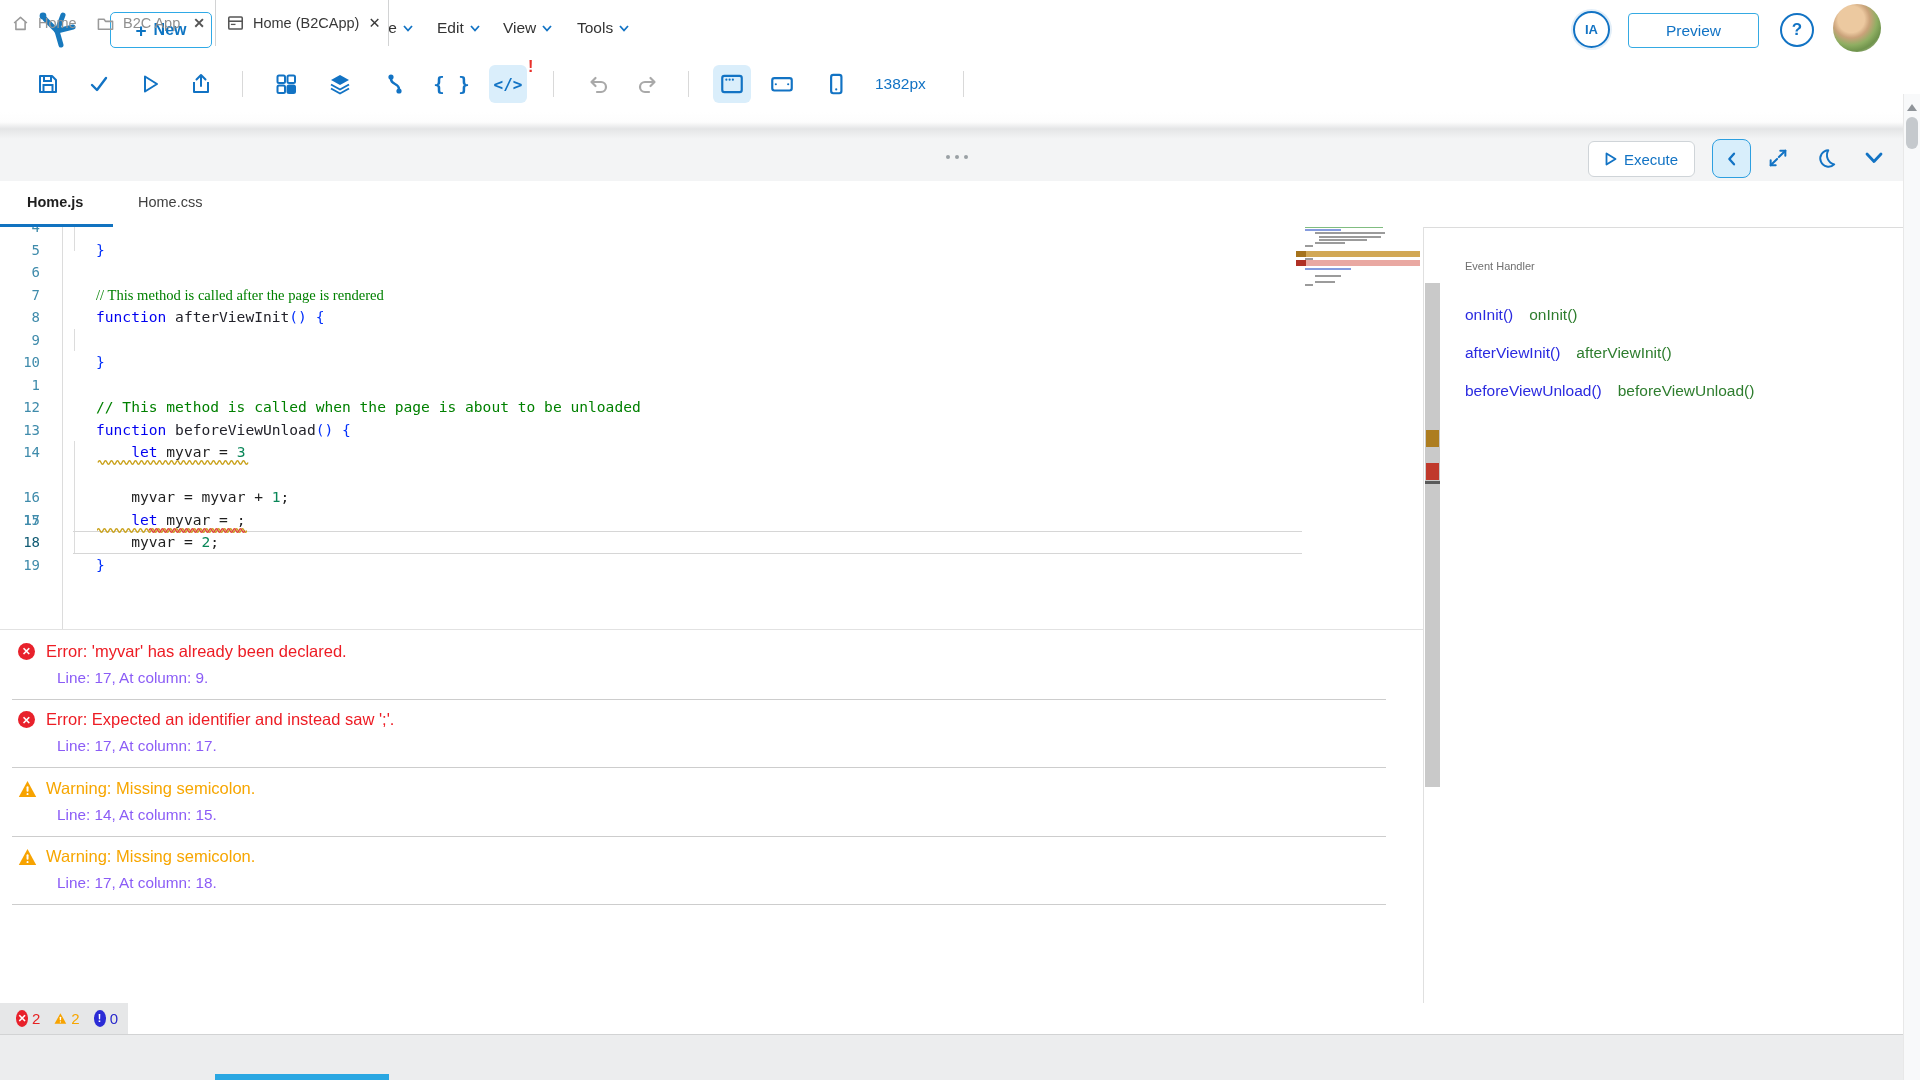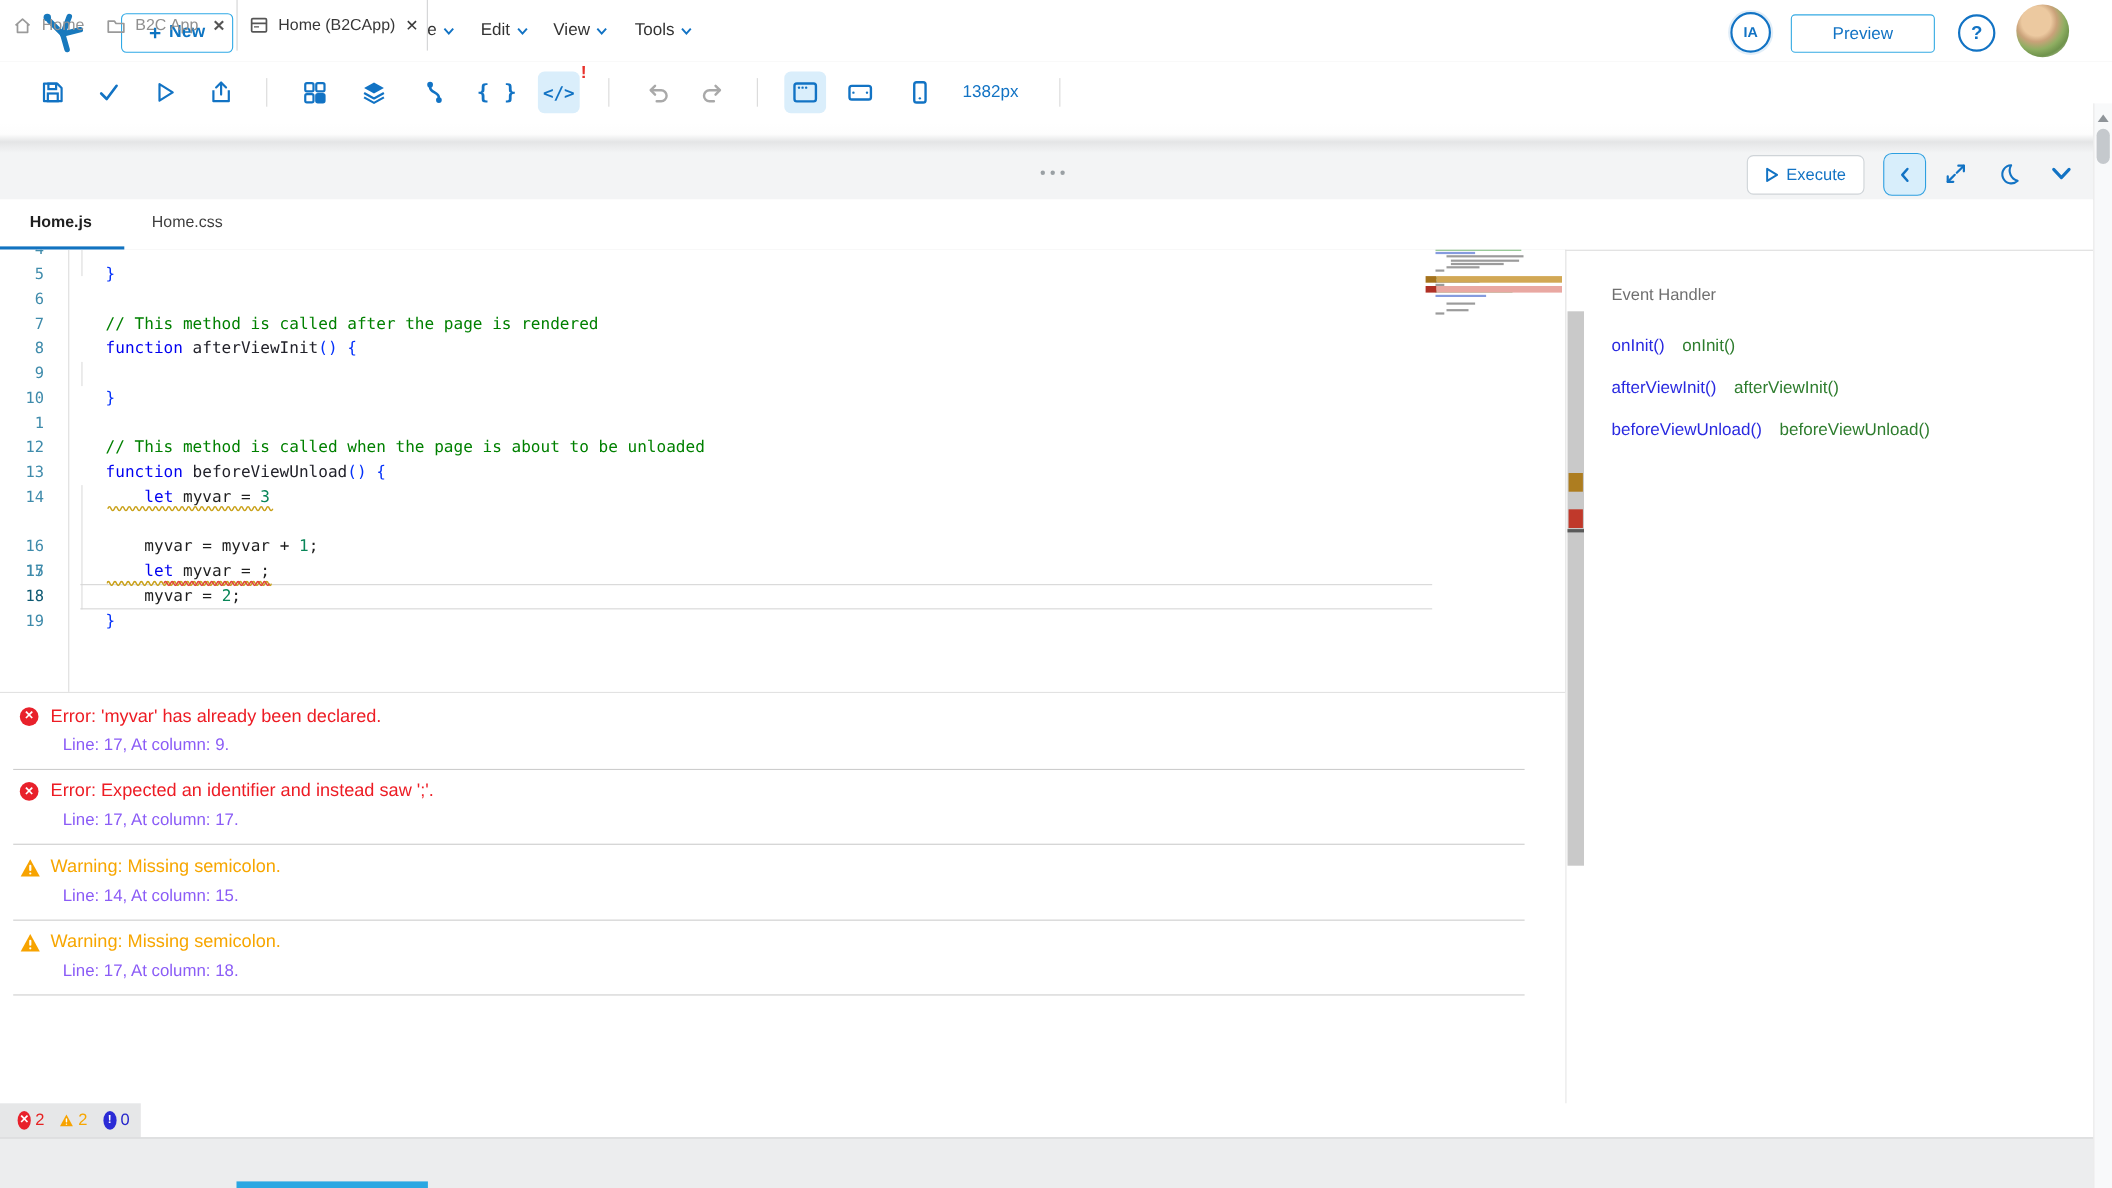--- a/index.html
+++ b/index.html
@@ -71,21 +71,21 @@
   .prob .ttl{position:absolute;left:46px;top:3px;font-size:16.5px;line-height:20px;}
   .prob .det{position:absolute;left:57px;top:30px;font-size:15.3px;line-height:20px;color:#8b5cf6;}
   .prob .sep{position:absolute;left:12px;top:61px;width:1374px;height:1px;background:#cdcdcd;}
   .prob.error .ttl{color:#ed1c24;}
   .prob.warning .ttl{color:#f7a600;}
   .picon{position:absolute;left:18px;top:5px;width:18px;height:18px;}
   .circ{width:17px;height:17px;border-radius:50%;display:flex;align-items:center;justify-content:center;
         color:#fff;font-size:10.5px;font-weight:bold;line-height:1;}
   .circ.red{background:#e8212b;}.circ.blue{background:#2b2bd6;}
   
-  .rp-title{left:1465px;top:260px;font-size:15px;color:#6f6f6f;}
+  .rp-title{left:1465px;top:260px;font-size:11px;color:#6f6f6f;}
   .ev-row{position:absolute;left:1465px;height:22px;line-height:22px;display:flex;gap:16px;font-size:15.5px;}
   .ev-row .h{color:#2a2ae0;cursor:pointer;}
   .ev-row .e{color:#2e7d2e;}
   
   .status-strip{left:0;top:1003px;width:128px;height:31px;background:#e6e7e8;display:flex;align-items:center;
                 padding-left:16px;gap:4px;box-sizing:border-box;}
   .status-strip .cnt{font-size:15px;margin-right:10px;}
   .cnt.r{color:#e62222;}.cnt.o{color:#f7a600;}.cnt.b{color:#2727cc;}
   
   .bottom-bar{left:0;top:1034px;width:1920px;height:46px;background:#ecedee;border-top:1px solid #d2d3d4;box-sizing:border-box;}
@@ -308,21 +308,21 @@
     <div class="guide" style="left:62px;top:0;height:402px"></div>
     <div class="guide" style="left:74px;top:0;height:24px"></div>
     <div class="guide" style="left:74px;top:102px;height:22px"></div>
     <div class="guide" style="left:74px;top:214px;height:113px"></div>
     <div class="curline" style="top:304px"></div>
     <div class="curline" style="top:326px"></div>
     <div id="code-rows">
         <div class="code-row" style="top: -11.03px;"><span class="lnum">4</span></div>
         <div class="code-row" style="top: 11.5px;"><span class="lnum">5</span><span class="ctext" style="left: 96px;"><span class="tk-brk">}</span></span></div>
         <div class="code-row" style="top: 34.03px;"><span class="lnum">6</span><span class="ctext" style="left: 96px;"></span></div>
-        <div class="code-row" style="top: 56.56px;"><span class="lnum">7</span><span class="ctext" style="left: 96px;"><span class="tk-com">// This method is called after the page is rendered</span></span></div>
+        <div class="code-row" style="top: 56.56px;"><span class="lnum">7</span><span class="ctext" style="left: 96px; font-family: Liberation Serif, serif;"><span class="tk-com">// This method is called after the page is rendered</span></span></div>
         <div class="code-row" style="top: 79.09px;"><span class="lnum">8</span><span class="ctext" style="left: 96px;"><span class="tk-kw">function</span><span class="tk-pl"> </span><span class="tk-id">afterViewInit</span><span class="tk-brk">()</span><span class="tk-pl"> </span><span class="tk-brk">{</span></span></div>
         <div class="code-row" style="top: 101.62px;"><span class="lnum">9</span><span class="ctext" style="left: 96px;"></span></div>
         <div class="code-row" style="top: 124.15px;"><span class="lnum">10</span><span class="ctext" style="left: 96px;"><span class="tk-brk">}</span></span></div>
         <div class="code-row" style="top: 146.68px;"><span class="lnum">1</span><span class="ctext" style="left: 96px;"></span></div>
         <div class="code-row" style="top: 169.21px;"><span class="lnum">12</span><span class="ctext" style="left: 96px;"><span class="tk-com">// This method is called when the page is about to be unloaded</span></span></div>
         <div class="code-row" style="top: 191.74px;"><span class="lnum">13</span><span class="ctext" style="left: 96px;"><span class="tk-kw">function</span><span class="tk-pl"> </span><span class="tk-id">beforeViewUnload</span><span class="tk-brk">()</span><span class="tk-pl"> </span><span class="tk-brk">{</span></span></div>
         <div class="code-row" style="top: 214.27px;"><span class="lnum">14</span><span class="ctext" style="left: 131.2px;"><span class="tk-kw">let</span><span class="tk-pl"> myvar </span><span class="tk-op">=</span><span class="tk-pl"> </span><span class="tk-num">3</span></span></div>
         <div class="code-row" style="top: 252px; margin-top: 30px;"><span class="lnum">15</span><span class="ctext" style="left: 96px;"></span></div>
         <div class="code-row" style="top: 259.33px;"><span class="lnum">16</span><span class="ctext" style="left: 131.2px;"><span class="tk-pl">myvar </span><span class="tk-op">=</span><span class="tk-pl"> myvar </span><span class="tk-op">+</span><span class="tk-pl"> </span><span class="tk-num">1</span><span class="tk-pl">;</span></span></div>
         <div class="code-row" style="top: 281.86px;"><span class="lnum">17</span><span class="ctext" style="left: 131.2px;"><span class="tk-kw">let</span><span class="tk-pl"> myvar </span><span class="tk-op">=</span><span class="tk-pl"> ;</span></span></div>

